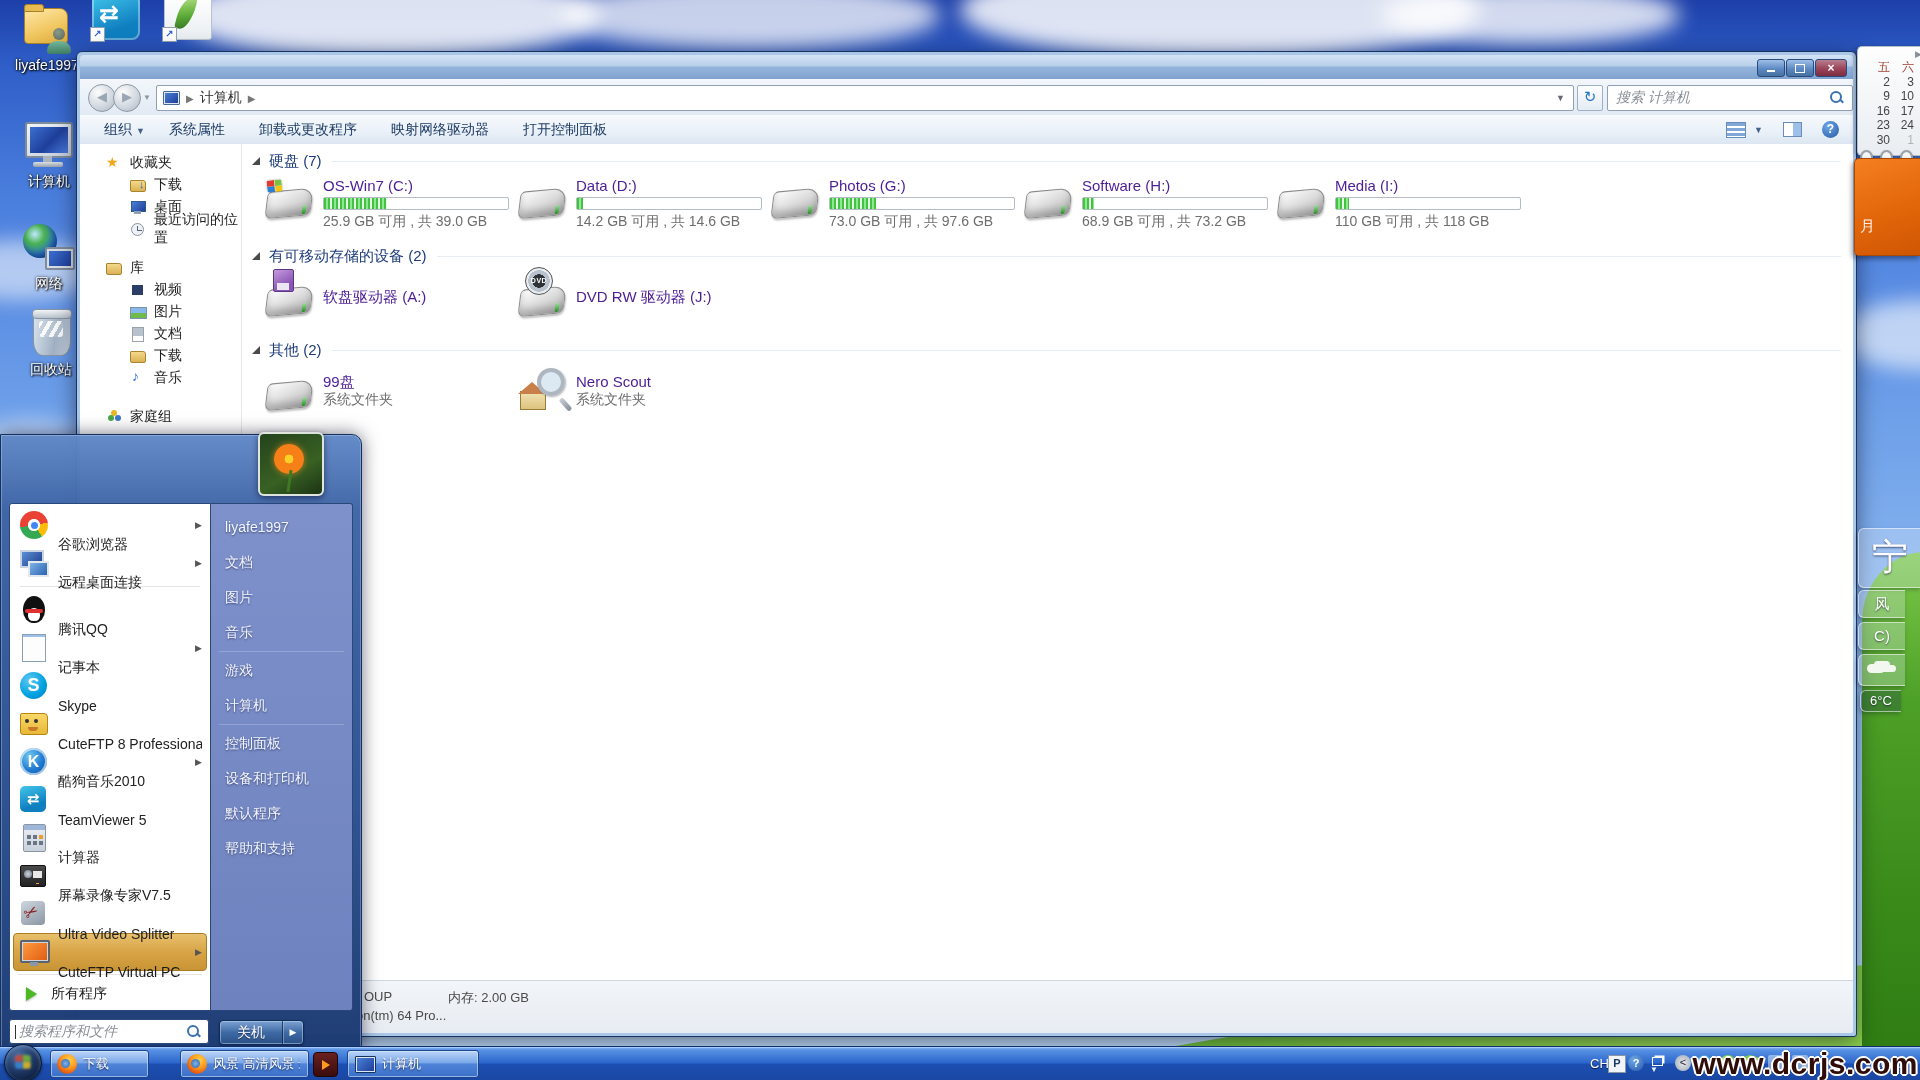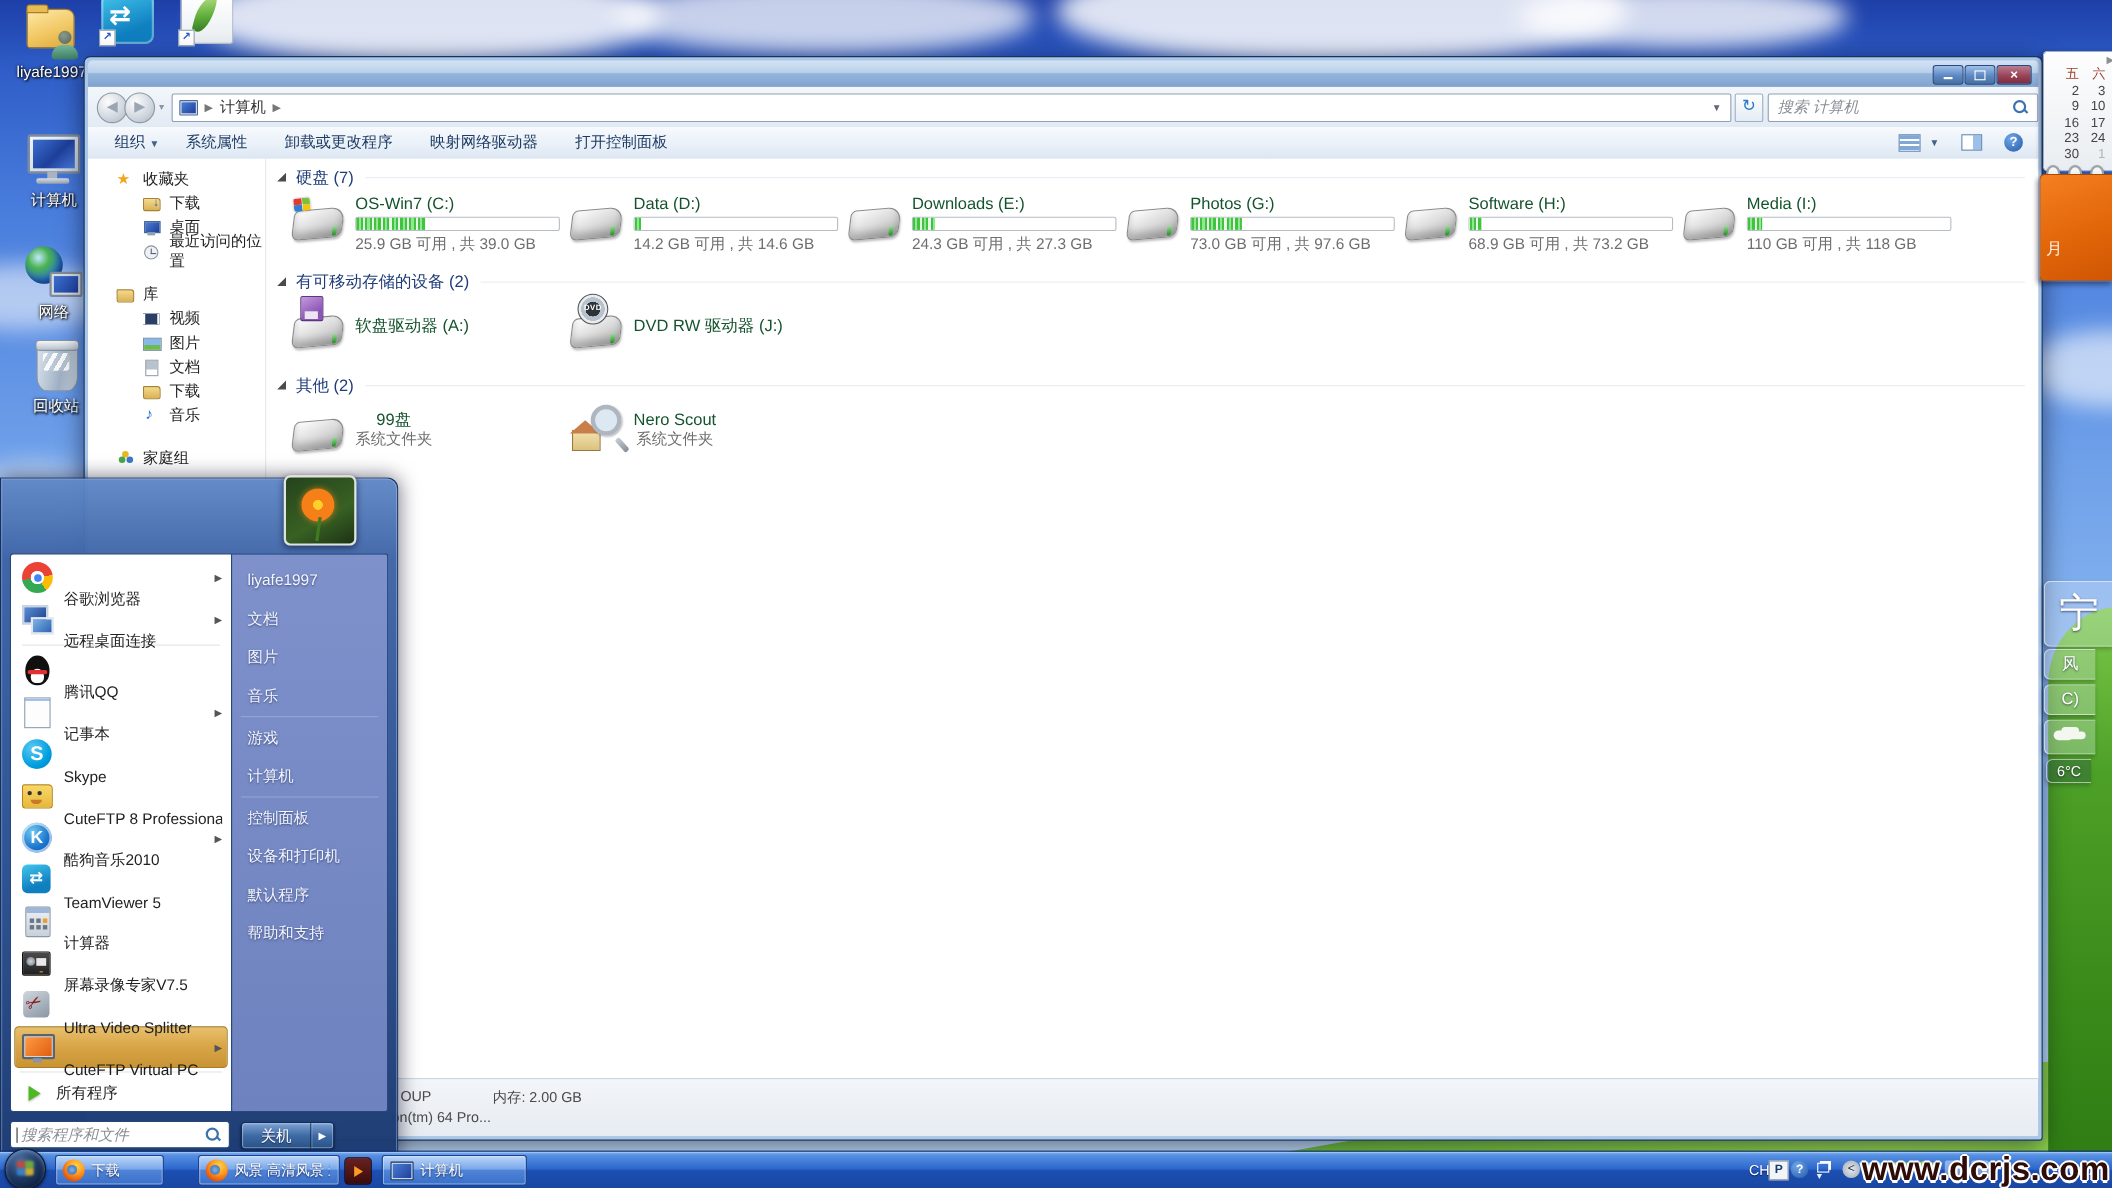--- a/index.html
+++ b/index.html
@@ -96,26 +96,26 @@
   
   .content{position:absolute;left:169px;top:0;right:0;bottom:0;padding-top:6px;}
   .grp-hd{display:flex;align-items:center;height:22px;margin:0 12px 4px 3px;}
   .grp-tri{width:0;height:0;border-left:8px solid transparent;border-bottom:8px solid #4a4a4a;margin-right:9px;}
   .grp-title{font-size:15px;color:#1f3d7a;white-space:nowrap;}
   .grp-rule{flex:1;height:1px;background:#e8edf4;margin-left:10px;}
   .grp-row{display:flex;flex-wrap:wrap;width:1520px;}
   .tile{width:253px;display:flex;padding-left:16px;box-sizing:border-box;margin-bottom:8px;}
   .tile-ico{width:50px;height:44px;position:relative;flex:none;margin-right:8px;}
   .t-body{width:186px;}
-  .t-name{font-size:15px;color:#14532d;line-height:19px;white-space:nowrap;}
+  .t-name{font-size:15px;color:#4c1d95;line-height:19px;white-space:nowrap;}
   .t-bar{width:184px;height:11px;border:1px solid #b4bcc4;border-radius:2px;background:#fff;margin:2px 0 3px;}
   .t-fill{height:100%;background:repeating-linear-gradient(90deg,#41c241 0 2px,#8fe98f 2px 4px,#41c241 4px 6px,#e8fbe8 6px 8px);}
   .t-cap{font-size:14px;color:#6e6e6e;white-space:nowrap;}
   .tile.mid{align-items:center;height:50px;margin-bottom:4px;}
-  .t-stack{display:flex;flex-direction:column;justify-content:center;text-align:center;}
+  .t-stack{display:flex;flex-direction:column;justify-content:center;}
   .t-sub{font-size:14px;color:#6e6e6e;}
   .grp-sp1{height:6px;} .grp-sp2{height:14px;}
   
   .hdd-case{position:absolute;left:1px;bottom:3px;width:44px;height:25px;background:linear-gradient(155deg,#ffffff,#dcdcdc 50%,#aeaeae);border:1px solid #8a8a8a;border-radius:5px 12px 7px 7px;transform:rotate(-5deg) skewX(-12deg);box-shadow:inset 0 -6px 7px rgba(0,0,0,.18),1px 2px 2px rgba(0,0,0,.25);}
   .hdd-led{position:absolute;right:9px;bottom:6px;width:4px;height:9px;background:linear-gradient(#9fe29f,#1f8f1f);border-radius:2px;transform:rotate(-5deg) skewX(-12deg);}
   .ov-flag{position:absolute;left:2px;top:4px;width:15px;height:12px;border-radius:2px;transform:rotate(-6deg);
     background-image:linear-gradient(#e23a2e,#e23a2e),linear-gradient(#7cc043,#7cc043),linear-gradient(#2d7fd6,#2d7fd6),linear-gradient(#f6c40f,#f6c40f);
     background-size:50% 50%;background-repeat:no-repeat;background-position:0 0,100% 0,0 100%,100% 100%;box-shadow:0 0 2px rgba(0,0,0,.4);}
   .ov-floppy{position:absolute;left:8px;top:-5px;width:19px;height:21px;background:linear-gradient(150deg,#c59ade,#8a55b4 70%);border:1px solid #5a3780;border-radius:2px;}
   .ov-floppy::after{content:"";position:absolute;left:3px;bottom:1px;width:12px;height:7px;background:#ece6f2;}
@@ -416,33 +416,20 @@
                 </div>
                 <div class="t-cap">14.2 GB 可用 , 共 14.6 GB</div>
               </div>
             </div>
             <div class="tile">
               <div class="tile-ico">
                 <div class="hdd-case"></div>
                 <div class="hdd-led"></div>
               </div>
               <div class="t-body">
-                <div class="t-name">Downloads (E:)</div>
-                <div class="t-bar">
-                  <div class="t-fill" style="width: 11%;"></div>
-                </div>
-                <div class="t-cap">24.3 GB 可用 , 共 27.3 GB</div>
-              </div>
-            </div>
-            <div class="tile">
-              <div class="tile-ico">
-                <div class="hdd-case"></div>
-                <div class="hdd-led"></div>
-              </div>
-              <div class="t-body">
                 <div class="t-name">Photos (G:)</div>
                 <div class="t-bar">
                   <div class="t-fill" style="width: 25%;"></div>
                 </div>
                 <div class="t-cap">73.0 GB 可用 , 共 97.6 GB</div>
               </div>
             </div>
             <div class="tile">
               <div class="tile-ico">
                 <div class="hdd-case"></div>

